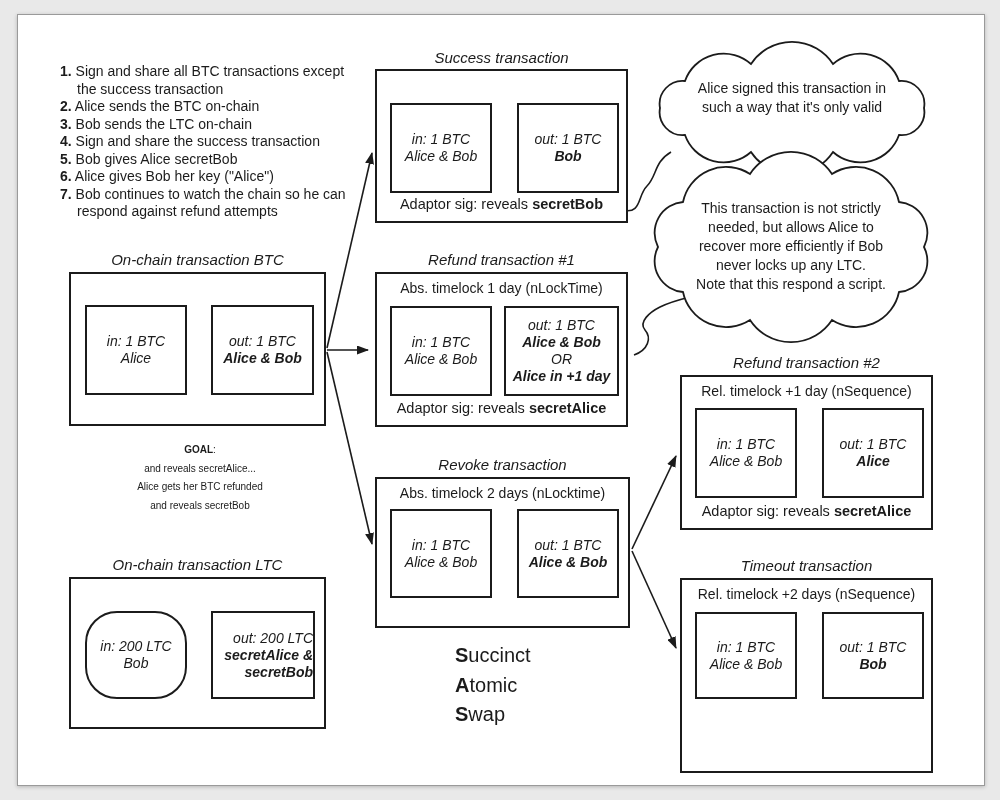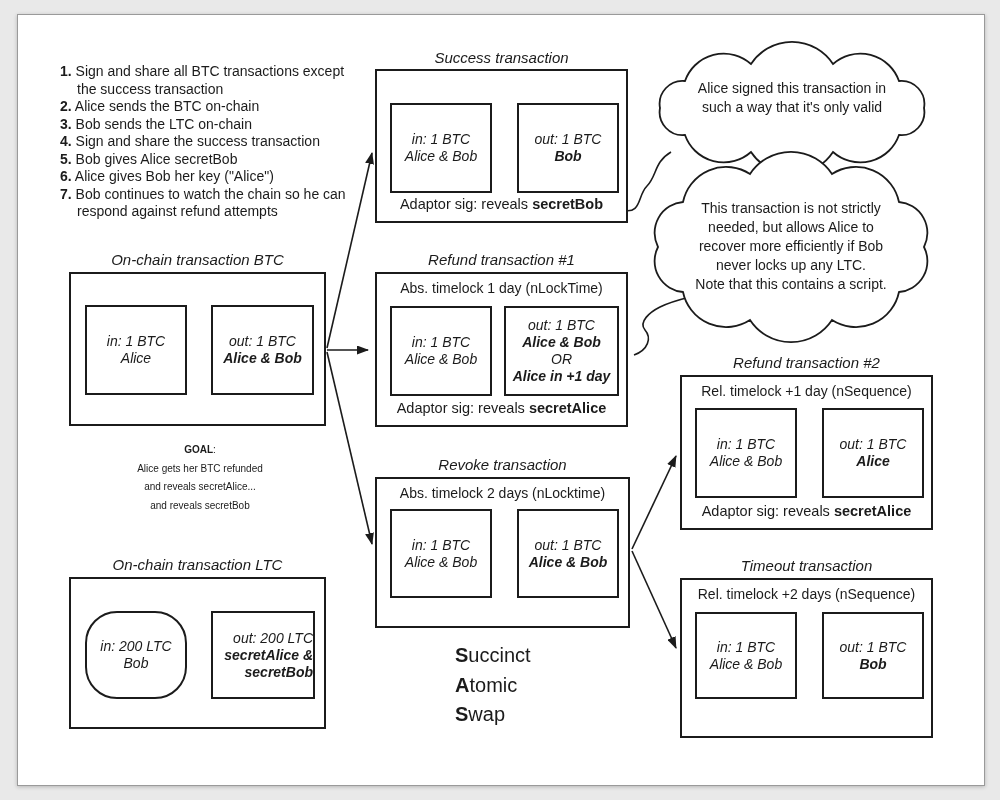--- a/index.html
+++ b/index.html
@@ -100,22 +100,22 @@
     <div>Alice</div>
   </div>
   <div class="iobox" style="left:140px;top:31px;width:103px;height:90px;">
     <div>out: 1 BTC</div>
     <div class="bold">Alice &amp; Bob</div>
   </div>
 </div>
 
 <div class="abs goal">
   <div><span class="label">GOAL</span><span>:</span></div>
+  <div>and reveals secretAlice...</div>
   <div>Alice gets her BTC refunded</div>
-  <div>and reveals secretAlice...</div>
   <div>and reveals secretBob</div>
 </div>
 
 <div class="txtitle" style="left:69px;top:555px;width:257px;">On-chain transaction LTC</div>
 <div class="txframe" style="left:69px;top:577px;width:257px;height:152px;">
   <div class="iobox" style="left:14px;top:32px;width:102px;height:88px;border-radius:32px;">
     <div>in: 200 LTC</div>
     <div>Bob</div>
   </div>
   <div class="iobox" style="left:140px;top:32px;width:104px;height:88px;align-items:flex-end;">
@@ -175,41 +175,41 @@
     <div>Alice &amp; Bob</div>
   </div>
   <div class="iobox" style="left:140px;top:31px;width:102px;height:90px;">
     <div>out: 1 BTC</div>
     <div class="bold">Alice</div>
   </div>
   <div class="adaptorsig"><span>Adaptor sig: reveals </span><span class="bold">secretAlice</span></div>
 </div>
 
 <div class="txtitle" style="left:680px;top:556px;width:253px;">Timeout transaction</div>
-<div class="txframe" style="left:680px;top:578px;width:253px;height:160px;">
+<div class="txframe" style="left:680px;top:578px;width:253px;height:195px;">
   <div class="timelock">Rel. timelock +2 days (nSequence)</div>
   <div class="iobox" style="left:13px;top:32px;width:102px;height:87px;">
     <div>in: 1 BTC</div>
     <div>Alice &amp; Bob</div>
   </div>
   <div class="iobox" style="left:140px;top:32px;width:102px;height:87px;">
     <div>out: 1 BTC</div>
     <div class="bold">Bob</div>
   </div>
 </div>
 
 <div class="bubble-text" style="left:662px;top:79px;width:260px;">
   <div>Alice signed this transaction in</div>
   <div>such a way that it's only valid</div>
 </div>
 <div class="bubble-text" style="left:661px;top:199px;width:260px;">
   <div>This transaction is not strictly</div>
   <div>needed, but allows Alice to</div>
   <div>recover more efficiently if Bob</div>
   <div>never locks up any LTC.</div>
-  <div>Note that this contains a script.</div>
+  <div>Note that this respond a script.</div>
 </div>
 
 <div class="abs sas">
   <div><span class="cap">S</span><span>uccinct</span></div>
   <div><span class="cap">A</span><span>tomic</span></div>
   <div><span class="cap">S</span><span>wap</span></div>
 </div>
 
 </body></html>

